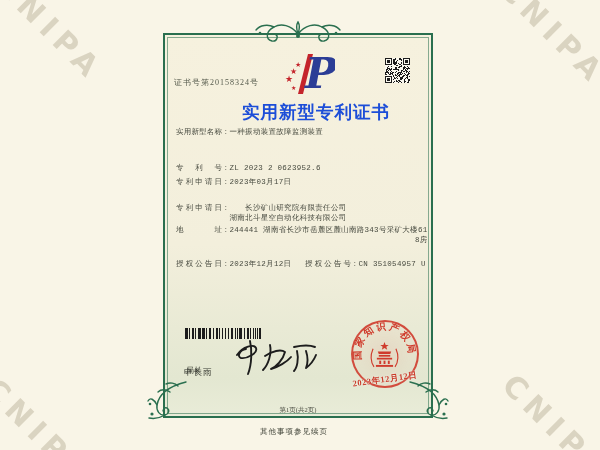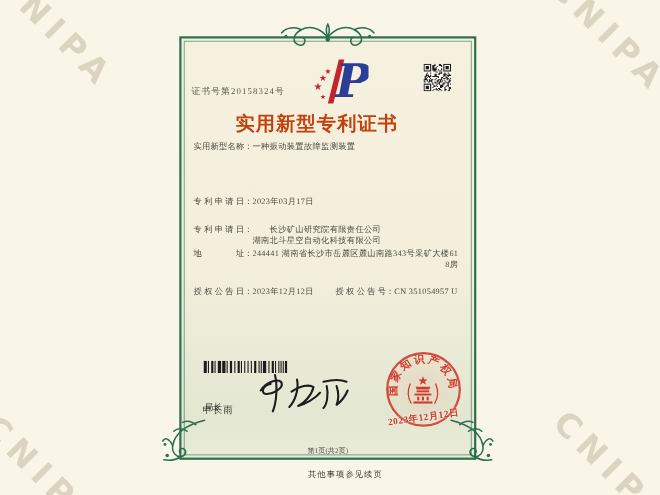--- a/index.html
+++ b/index.html
@@ -36,27 +36,27 @@
   .ornament{position:absolute;}
 
   
   .cert-no{
     position:absolute;left:174px;top:53px;
     font-size:8px;letter-spacing:1px;color:#555a4c;margin-top:24px;
   }
   .logo{position:absolute;left:283px;top:52px;width:52px;height:44px;}
   .qr{position:absolute;left:385px;top:58px;width:25px;height:25px;}
   .title{
-    position:absolute;left:188px;top:100px;width:200px;
+    position:absolute;left:216px;top:100px;width:200px;
     text-align:center;font-size:17.5px;font-weight:bold;
-    letter-spacing:1px;color:#c2410c;
-  }
-
-  
-  .frow{position:absolute;left:176px;font-size:7.5px;color:#484b40;line-height:9.5px;white-space:nowrap;}
+    letter-spacing:1px;color:#1d4ed8;
+  }
+
+  
+  .frow{position:absolute;left:176px;font-size:7.5px;color:#484b40;line-height:9.5px;white-space:nowrap;font-family:Liberation Mono, monospace;}
   .flabel{
     display:inline-block;width:46px;
     text-align:justify;text-align-last:justify;
     vertical-align:top;
   }
   .fcolon{display:inline-block;vertical-align:top;}
   .fvalue{display:inline-block;vertical-align:top;letter-spacing:0.3px;}
   .fvalue.multi{white-space:pre-line;text-align:right;}
   .pair2{position:absolute;left:129px;top:0;white-space:nowrap;}
 
@@ -88,21 +88,21 @@
     transform:rotate(-8deg);
     text-shadow:0 0 2px rgba(255,255,255,0.9);
     letter-spacing:0.5px;
   }
 
   .page-info{
     position:absolute;left:248px;top:406px;width:100px;text-align:center;
     font-size:6.5px;color:#4a4d42;
   }
   .continuation{
-    position:absolute;left:248px;top:427px;width:100px;text-align:right;
+    position:absolute;left:260px;top:427px;width:100px;text-align:left;
     font-size:7.5px;color:#3e4136;letter-spacing:1px;font-family:Liberation Mono, monospace;
   }
 </style>
 </head>
 <body>
 
 <div class="stage">
 
   <div class="wm" style="left:-35px;top:10px">CNIPA</div>
   <div class="wm" style="left:468px;top:14px">CNIPA</div>
@@ -171,20 +171,23 @@
     </g>
   </svg>
 
   <div class="title">实用新型专利证书</div>
 
   <div class="frow" style="top:128px">
     <span class="flabel">实用新型名称</span><span class="fcolon">：</span><span class="fvalue">一种振动装置故障监测装置</span>
   </div>
 
 
+  <div class="frow" style="top:164px">
+    <span class="flabel">专利号</span><span class="fcolon">：</span><span class="fvalue">ZL 2023 2 0623952.6</span>
+  </div>
 
   <div class="frow" style="top:178px">
     <span class="flabel">专利申请日</span><span class="fcolon">：</span><span class="fvalue">2023年03月17日</span>
   </div>
 
   <div class="frow" style="top:204px">
     <span class="flabel">专利申请日</span><span class="fcolon">：</span><span class="fvalue multi">长沙矿山研究院有限责任公司
 湖南北斗星空自动化科技有限公司</span>
   </div>
 

